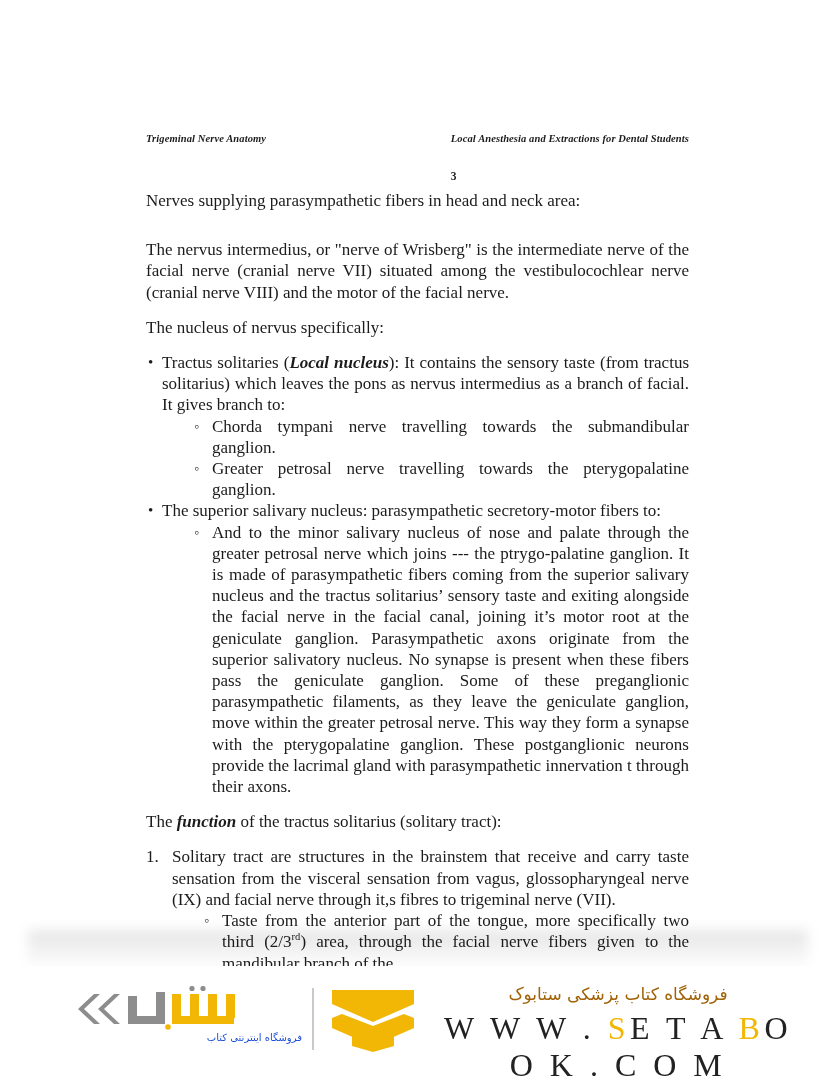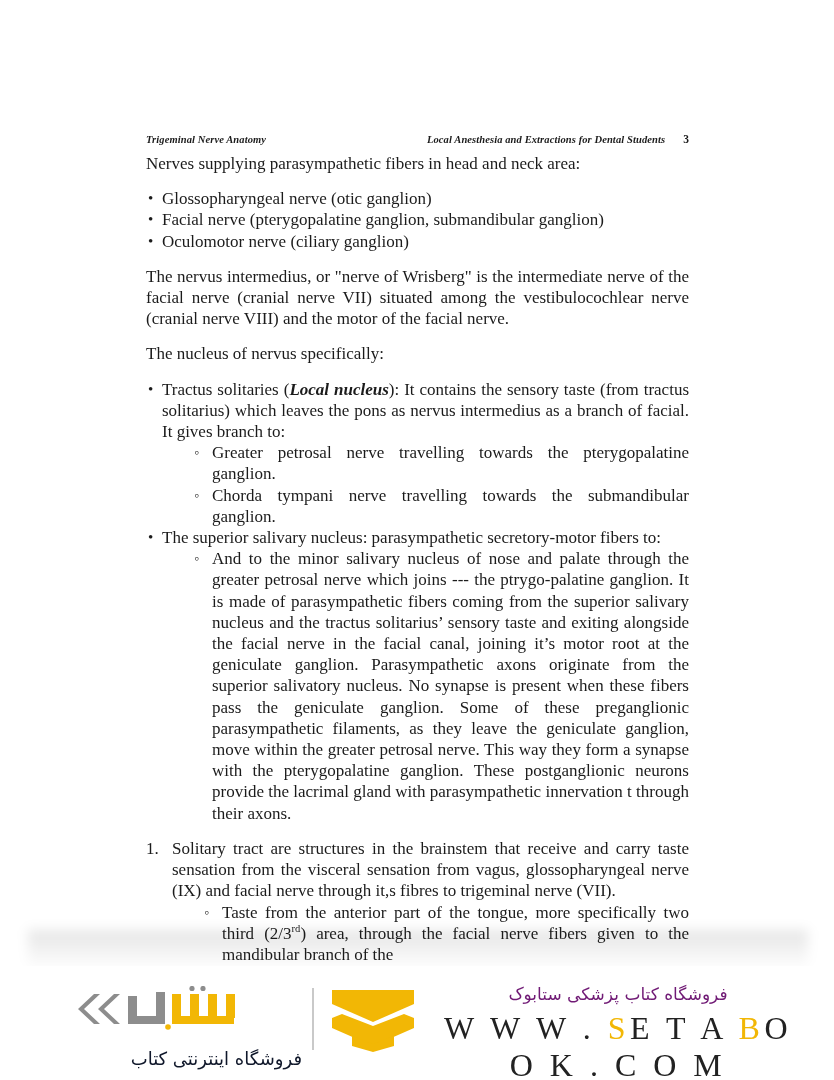--- a/index.html
+++ b/index.html
@@ -52,22 +52,23 @@
     font-style: italic;
     font-weight: bold;
     font-size: 10.5px;
     letter-spacing: 0.1px;
     margin-bottom: 8px;
   }
   .runhead-left { white-space: nowrap; }
   .runhead-right {
     display: flex;
     align-items: baseline;
-    gap: 18px;
+    gap: 26px;
     white-space: nowrap;
+    flex-direction: column;
   }
   .runhead-page {
     font-style: normal;
     font-weight: bold;
     font-size: 11.5px;
   }
 
   
   p.body, li, .para {
     font-size: 17px;
@@ -150,26 +151,26 @@
   #logo-wordmark {
     position: absolute;
     left: 0;
     top: 6px;
     width: 230px;
     height: 46px;
   }
   #logo-sub {
     position: absolute;
     left: 22px;
-    top: 68px;
+    top: 52px;
     width: 208px;
     text-align: right;
     font-family: "DejaVu Sans", sans-serif;
-    font-size: 18px;
-    color: #0f172a;
+    font-size: 10px;
+    color: #1d4ed8;
     direction: rtl;
   }
   #logo-divider {
     position: absolute;
     left: 240px;
     top: 8px;
     width: 2px;
     height: 62px;
     background: #c9c9c9;
   }
@@ -183,21 +184,21 @@
   #url-block {
     position: absolute;
     left: 430px;
     top: 18px;
     width: 376px;
     text-align: center;
   }
   #url-fa {
     font-family: "DejaVu Sans", sans-serif;
     font-size: 17px;
-    color: #701a75;
+    color: #a16207;
     direction: rtl;
     margin-bottom: 6px;
   }
   #url-en {
     font-family: Liberation Serif, serif;
     font-size: 32px;
     letter-spacing: 4.5px;
     color: #222222;
     font-weight: 400;
   }
@@ -214,49 +215,45 @@
   <div class="runhead">
     <span class="runhead-left">Trigeminal Nerve Anatomy</span>
     <span class="runhead-right">
       <span>Local Anesthesia and Extractions for Dental Students</span>
       <span class="runhead-page">3</span>
     </span>
   </div>
 
   <p class="body">Nerves supplying parasympathetic fibers in head and neck area:</p>
 
-  <ul class="lvl1">
-    <li>Glossopharyngeal nerve (otic ganglion)</li>
-    <li>Facial nerve (pterygopalatine ganglion, submandibular ganglion)</li>
-    <li>Oculomotor nerve (ciliary ganglion)</li>
-  </ul>
 
   <div class="gap"></div>
 
 
   <p class="body">The nervus intermedius, or "nerve of Wrisberg" is the intermediate nerve of the facial nerve (cranial nerve VII) situated among the vestibulocochlear nerve (cranial nerve VIII) and the motor of the facial nerve.</p>
 
   <p class="body">The nucleus of nervus specifically:</p>
 
   <ul class="lvl1">
     <li><span>Tractus solitaries (</span><span class="bi">Local nucleus</span><span>): It contains the sensory taste (from tractus solitarius) which leaves the pons as nervus intermedius as a branch of facial. It gives branch to:</span>
       <ul class="lvl2">
+        <li>Chorda tympani nerve travelling towards the submandibular ganglion.</li>
         <li>Greater petrosal nerve travelling towards the pterygopalatine ganglion.</li>
-        <li>Chorda tympani nerve travelling towards the submandibular ganglion.</li>
       </ul>
     </li>
     <li><span>The superior salivary nucleus: parasympathetic secretory-motor fibers to:</span>
       <ul class="lvl2">
         <li>And to the minor salivary nucleus of nose and palate through the greater petrosal nerve which joins --- the ptrygo-palatine ganglion. It is made of parasympathetic fibers coming from the superior salivary nucleus and the tractus solitarius’ sensory taste and exiting alongside the facial nerve in the facial canal, joining it’s motor root at the geniculate ganglion. Parasympathetic axons originate from the superior salivatory nucleus. No synapse is present when these fibers pass the geniculate ganglion. Some of these preganglionic parasympathetic filaments, as they leave the geniculate ganglion, move within the greater petrosal nerve. This way they form a synapse with the pterygopalatine ganglion. These postganglionic neurons provide the lacrimal gland with parasympathetic innervation t through their axons.</li>
       </ul>
     </li>
   </ul>
 
   <div class="gap"></div>
 
+  <p class="body"><span>The </span><span class="bi">function</span><span> of the tractus solitarius (solitary tract):</span></p>
 
   <ol class="numlist">
     <li>
       <span class="num">1.</span>
       <span>Solitary tract are structures in the brainstem that receive and carry taste sensation from the visceral sensation from vagus, glossopharyngeal nerve (IX) and facial nerve through it,s fibres to trigeminal nerve (VII).</span>
       <ul class="lvl2">
         <li><span>Taste from the anterior part of the tongue, more specifically two third (2/3</span><sup>rd</sup><span>) area, through the facial nerve fibers given to the mandibular branch of the</span></li>
       </ul>
     </li>
   </ol>

